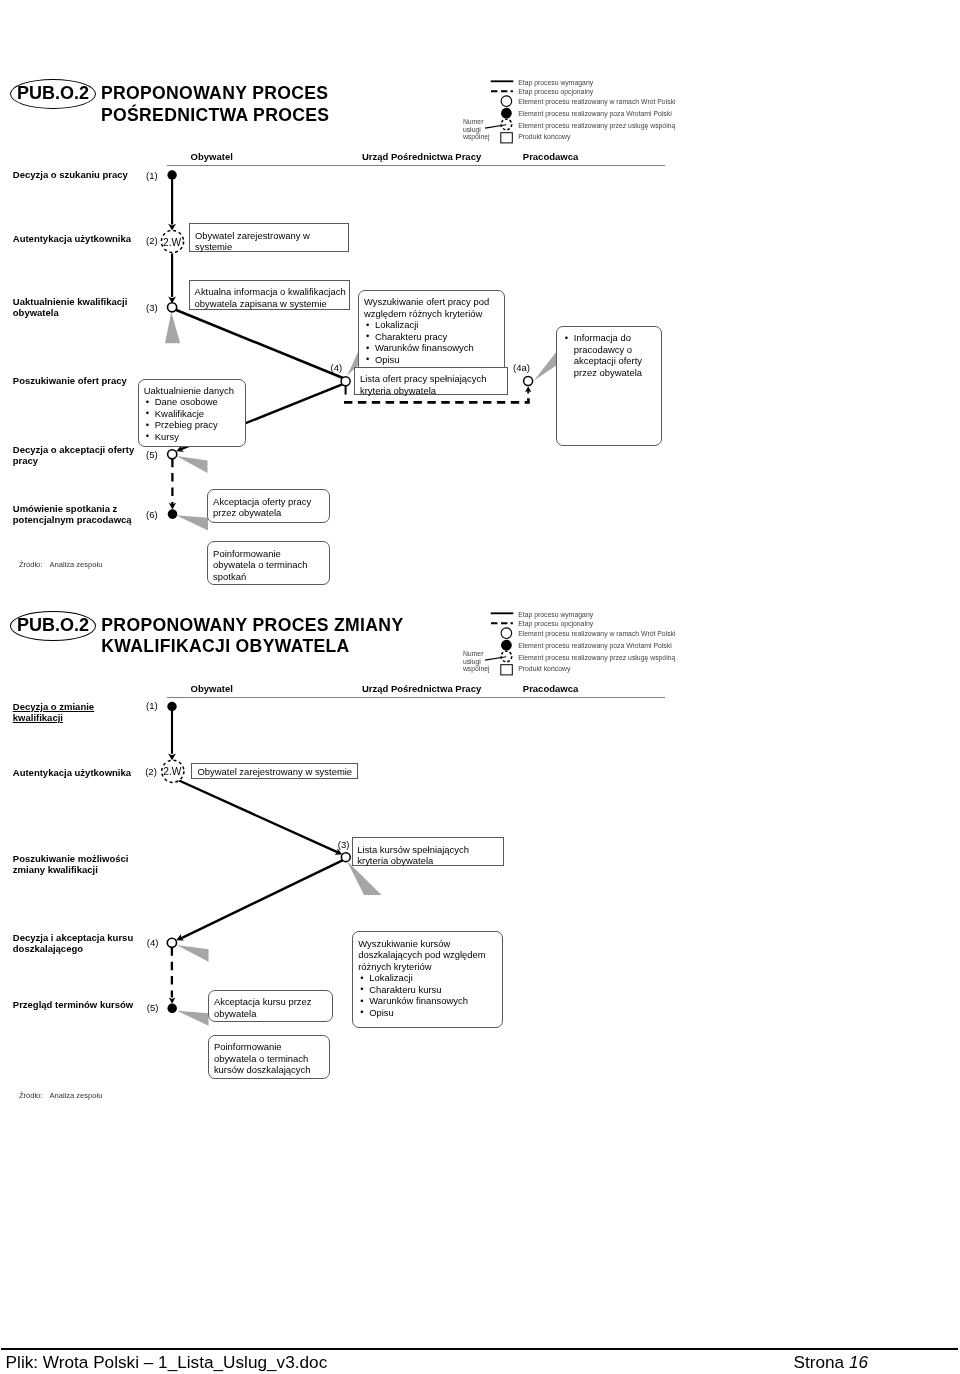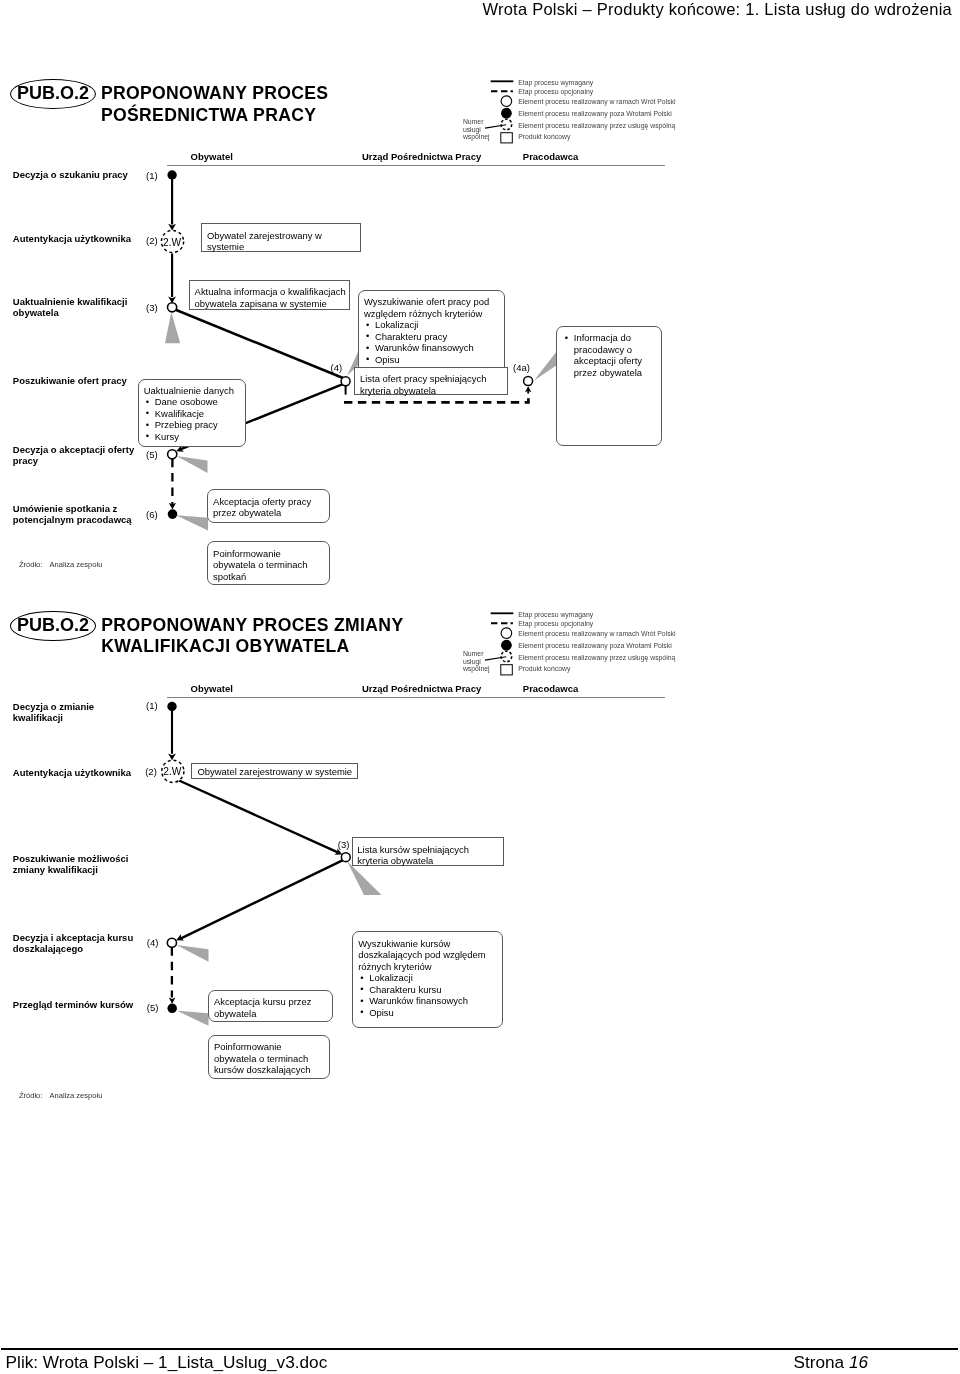--- a/index.html
+++ b/index.html
@@ -40,24 +40,23 @@
   .round li,.rect li{position:relative;padding-left:11px;}
   .round li:before,.rect li:before{content:"\2022";position:absolute;left:2px;top:-0.5px;}
 
   .src{position:absolute;font-size:7.55px;color:#333;white-space:nowrap;}
   svg{position:absolute;left:0;top:0;overflow:visible;}
 </style>
 </head>
 <body>
 
 <div class="page">
-<div class="runhead">Wrota Polski – Produkty końcowe: 1. Lista usług do wdrożenia</div>
     <div class="oval" style="left:10.4px;top:79.4px;width:85.4px;height:29.8px;font-size:18px;padding-bottom:1px;">PUB.O.2</div>
     <div class="dtitle" style="left:100.9px;top:83.0px;">PROPONOWANY PROCES</div>
-    <div class="dtitle" style="left:100.9px;top:105.4px;">POŚREDNICTWA PRACY</div>
+    <div class="dtitle" style="left:100.9px;top:105.4px;">POŚREDNICTWA PROCES</div>
     <div class="legend" style="left:450.0px;top:79.2px;">
       <svg width="80" height="75" style="left:0;top:0;">
         <line x1="40.7" y1="2.3" x2="63.3" y2="2.3" stroke="#000" stroke-width="1.85"></line>
         <line x1="41.0" y1="12.3" x2="63.3" y2="12.3" stroke="#000" stroke-width="2.0" stroke-dasharray="6.4,3.6,6.4,3.2,2.3,3.6"></line>
         <circle cx="56.4" cy="22.2" r="5.3" fill="#fff" stroke="#000" stroke-width="1.1"></circle>
         <circle cx="56.4" cy="34.2" r="5.4" fill="#000"></circle>
         <circle cx="56.4" cy="45.5" r="5.3" fill="#fff" stroke="#000" stroke-width="1.5" stroke-dasharray="2.6,2.0"></circle>
         <rect x="50.8" y="53.7" width="11.5" height="10.2" fill="#fff" stroke="#000" stroke-width="1"></rect>
         <line x1="35.0" y1="49.1" x2="56.2" y2="45.7" stroke="#000" stroke-width="1.15"></line>
       </svg>
@@ -131,21 +130,21 @@
       <line x1="528.2" y1="393.5" x2="528.2" y2="390.0" stroke="#000" stroke-width="1.9"></line>
       <path d="M528.20,386.20 L531.40,392.20 L528.20,390.70 L525.00,392.20 Z" fill="#000"></path>
       <circle cx="172.1" cy="175.0" r="4.7" fill="#000"></circle>
       <circle cx="172.5" cy="241.5" r="11.1" fill="#fff" stroke="#000" stroke-width="1.5" stroke-dasharray="3.0,2.85"></circle>
       <circle cx="172.1" cy="307.3" r="4.6" fill="#fff" stroke="#000" stroke-width="1.6"></circle>
       <circle cx="345.6" cy="381.2" r="4.5" fill="#fff" stroke="#000" stroke-width="1.5"></circle>
       <circle cx="528.1" cy="381.0" r="4.5" fill="#fff" stroke="#000" stroke-width="1.5"></circle>
       <circle cx="172.2" cy="454.3" r="4.6" fill="#fff" stroke="#000" stroke-width="1.6"></circle>
       <circle cx="172.5" cy="514.1" r="4.8" fill="#000"></circle>
     </svg>
-    <div class="rect" style="left:189.4px;top:223.3px;width:159.2px;height:28.7px;margin-left:12px;">
+    <div class="rect" style="left:189.4px;top:223.3px;width:159.2px;height:28.7px;">
       <div>Obywatel zarejestrowany w</div>
       <div>systemie</div>
     </div>
     <div class="rect" style="left:189.0px;top:279.8px;width:160.8px;height:30.0px;">
       <div>Aktualna informacja o kwalifikacjach</div>
       <div>obywatela zapisana w systemie</div>
     </div>
     <div class="round" style="left:137.8px;top:342.5px;width:108px;height:68.3px;">
       <div>Uaktualnienie danych</div>
       <ul>
@@ -211,21 +210,21 @@
       <div class="lgtext" style="left:68.2px;top:10.3px;">Etap procesu opcjonalny</div>
       <div class="lgtext" style="left:68.2px;top:20.3px;">Element procesu realizowany w ramach Wrót Polski</div>
       <div class="lgtext" style="left:68.2px;top:32.0px;">Element procesu realizowany poza Wrotami Polski</div>
       <div class="lgtext" style="left:68.2px;top:43.8px;">Element procesu realizowany przez usługę wspólną</div>
       <div class="lgtext" style="left:68.2px;top:55.3px;">Produkt końcowy</div>
     </div>
     <div class="lane" style="left:166.6px;top:683.0px;">Obywatel</div>
     <div class="lane" style="left:337.9px;top:683.0px;">Urząd Pośrednictwa Pracy</div>
     <div class="lane" style="left:498.8px;top:683.0px;">Pracodawca</div>
     <div class="lanerule" style="left:166.7px;top:696.6px;width:498.1px;"></div>
-    <div class="rowlab" style="left:12.8px;top:700.8px;">
+    <div class="rowlab" style="left:12.8px;top:700.8px;text-decoration:underline;">
       <div>Decyzja o zmianie</div>
       <div>kwalifikacji</div>
     </div>
     <div class="rowlab" style="left:12.8px;top:767.4px;">
       <div>Autentykacja użytkownika</div>
     </div>
     <div class="rowlab" style="left:12.8px;top:852.6px;">
       <div>Poszukiwanie możliwości</div>
       <div>zmiany kwalifikacji</div>
     </div>

